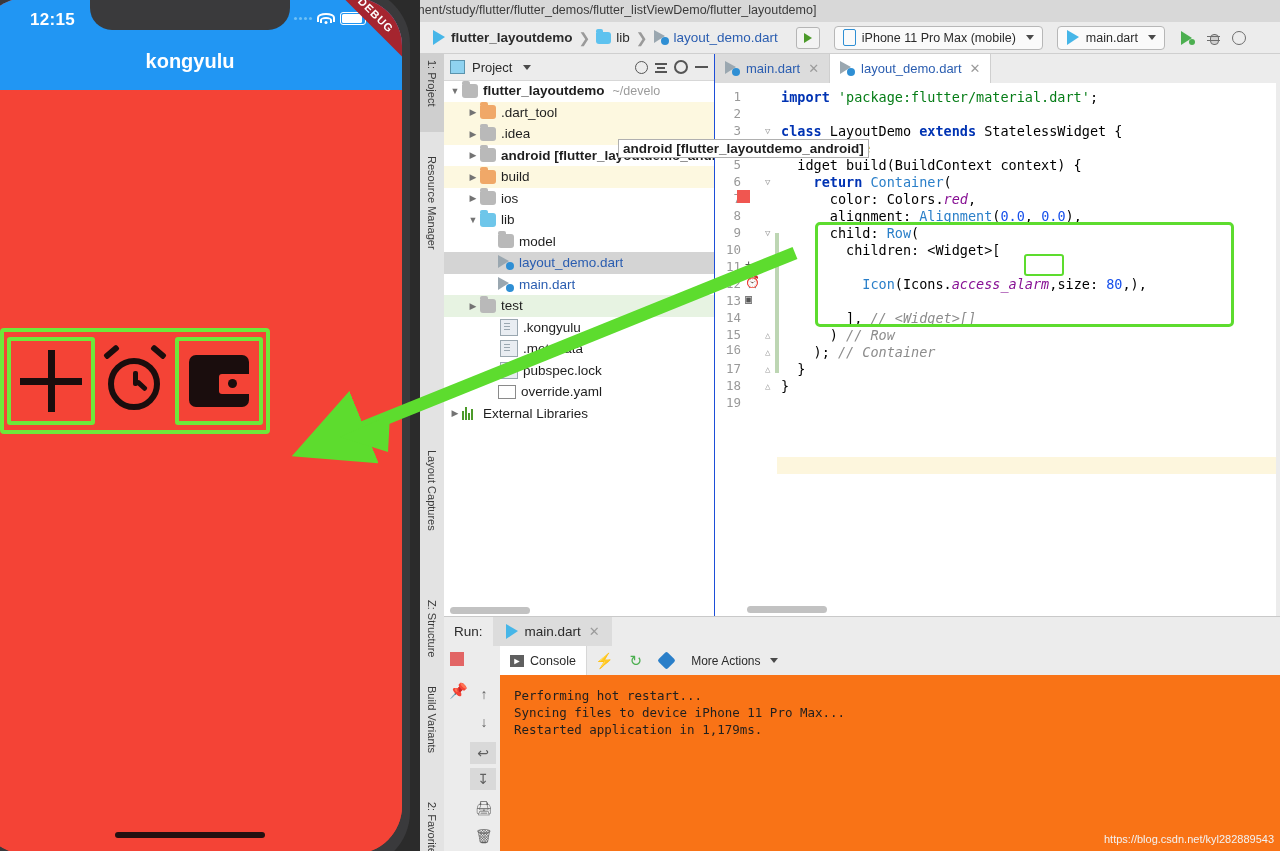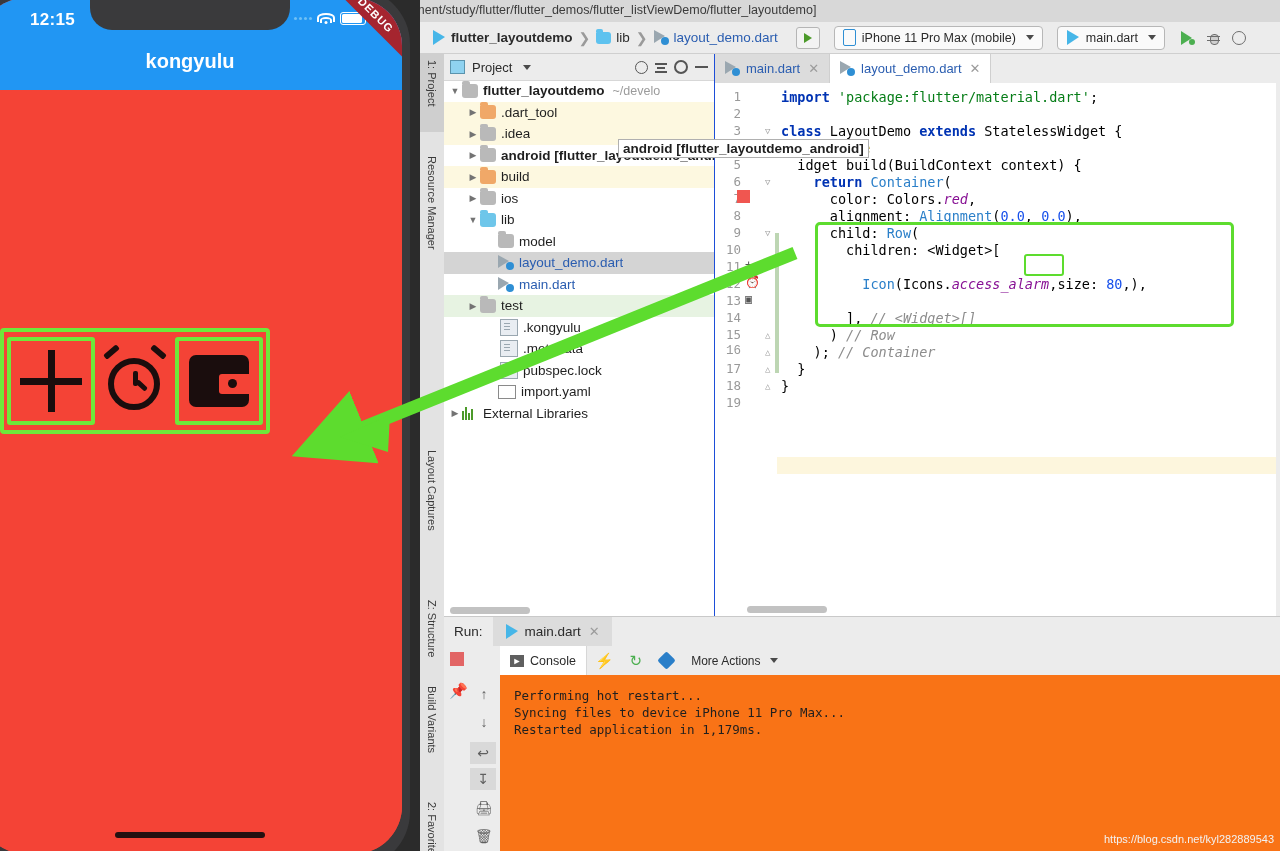--- a/index.html
+++ b/index.html
@@ -449,21 +449,21 @@
           <span class="tlabel">.metadata</span>
         </div>
         <div class="trow" style="padding-left: 40px;">
           <span class="arrow"></span>
           <span class="ticon ti-file"></span>
           <span class="tlabel">pubspec.lock</span>
         </div>
         <div class="trow" style="padding-left: 40px;">
           <span class="arrow"></span>
           <span class="ticon ti-yaml"></span>
-          <span class="tlabel">import.yaml</span>
+          <span class="tlabel">override.yaml</span>
         </div>
         <div class="trow" style="padding-left: 4px;">
           <span class="arrow">▶</span>
           <span class="ticon ti-lib">
             <i style="height:9px"></i>
             <i style="height:13px"></i>
             <i style="height:7px"></i>
             <i style="height:11px"></i>
           </span>
           <span class="tlabel">External Libraries</span>

